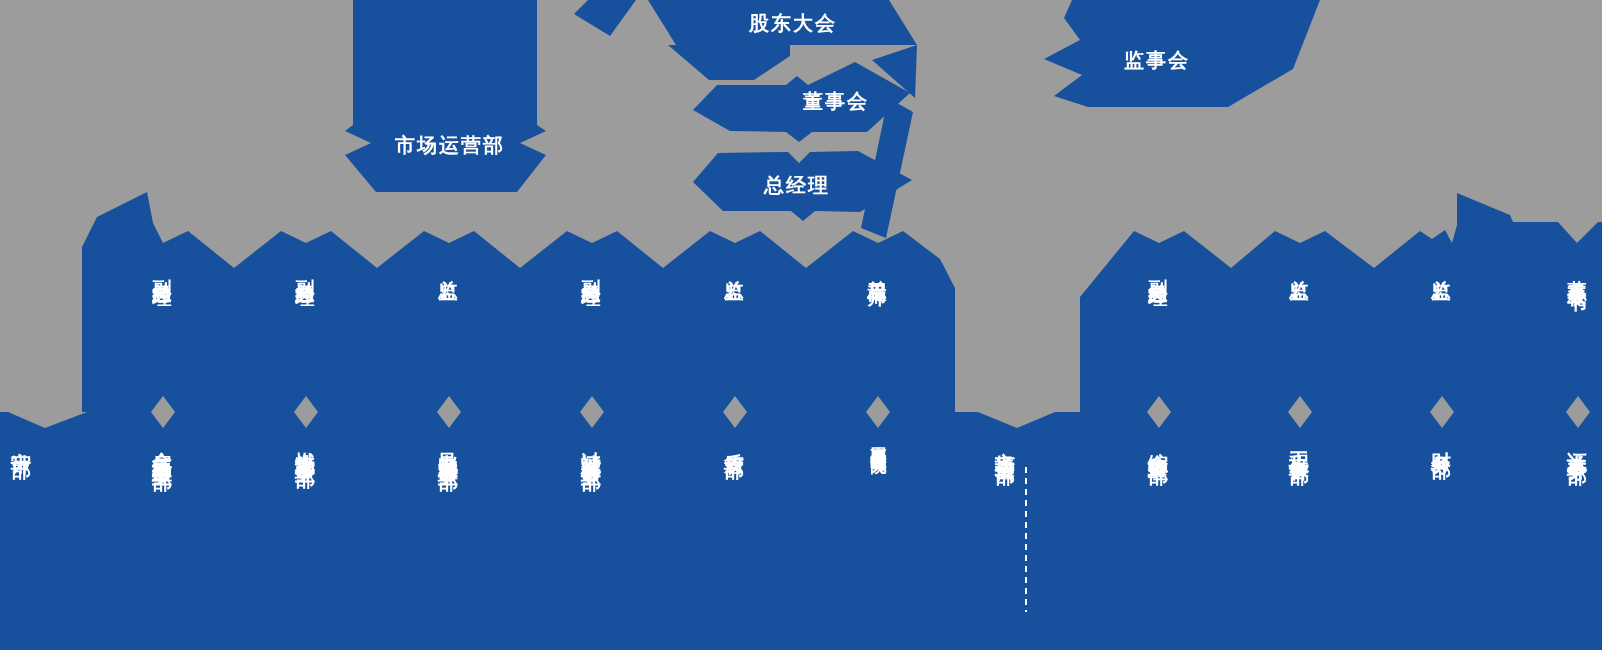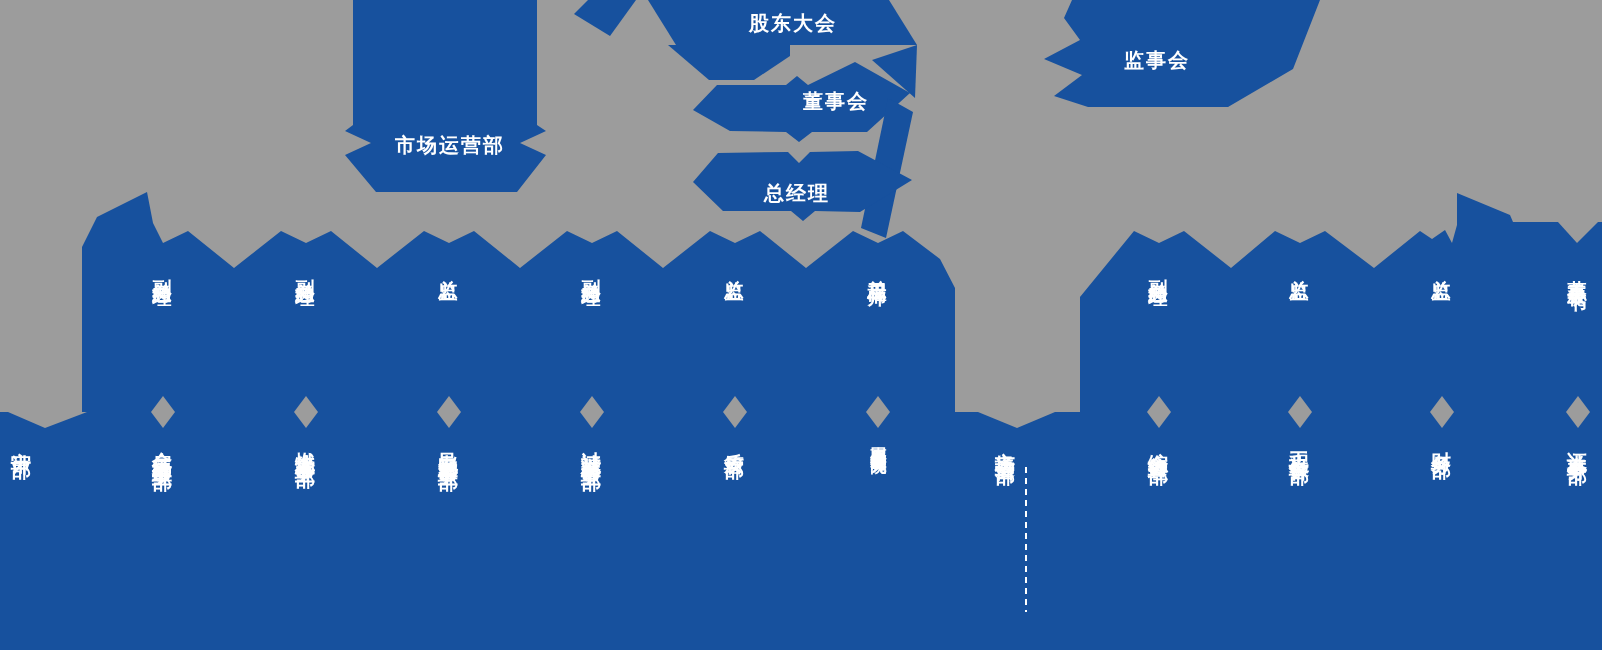--- a/index.html
+++ b/index.html
@@ -83,21 +83,21 @@
     <polygon class="gray" points="8,412 87,412 45,428"></polygon>
     <polygon class="gray" points="978,412 1055,412 1017,428"></polygon>
 
     <polygon class="gray" points="1558,222 1598,222 1577,243"></polygon>
 
     <line x1="1026" y1="467" x2="1026" y2="612" stroke="var(--white)" stroke-width="2" stroke-dasharray="6 5"></line>
   </svg>
 
   <div class="hlabel" style="left:793px;top:10px">股东大会</div>
   <div class="hlabel" style="left:836px;top:88px">董事会</div>
-  <div class="hlabel" style="left:797px;top:180px">总经理</div>
+  <div class="hlabel" style="left:797px;top:172px">总经理</div>
   <div class="hlabel" style="left:450px;top:132px">市场运营部</div>
   <div class="hlabel" style="left:1157px;top:47px">监事会</div>
 
   <div class="vdept" style="left:22px">审计部</div>
 
   <div class="vrole" style="left:163px">副总经理</div>
   <div class="vdept" style="left:163px">金属纤维事业部</div>
 
   <div class="vrole" style="left:306px">副总经理</div>
   <div class="vdept" style="left:306px">燃烧器事业部</div>

